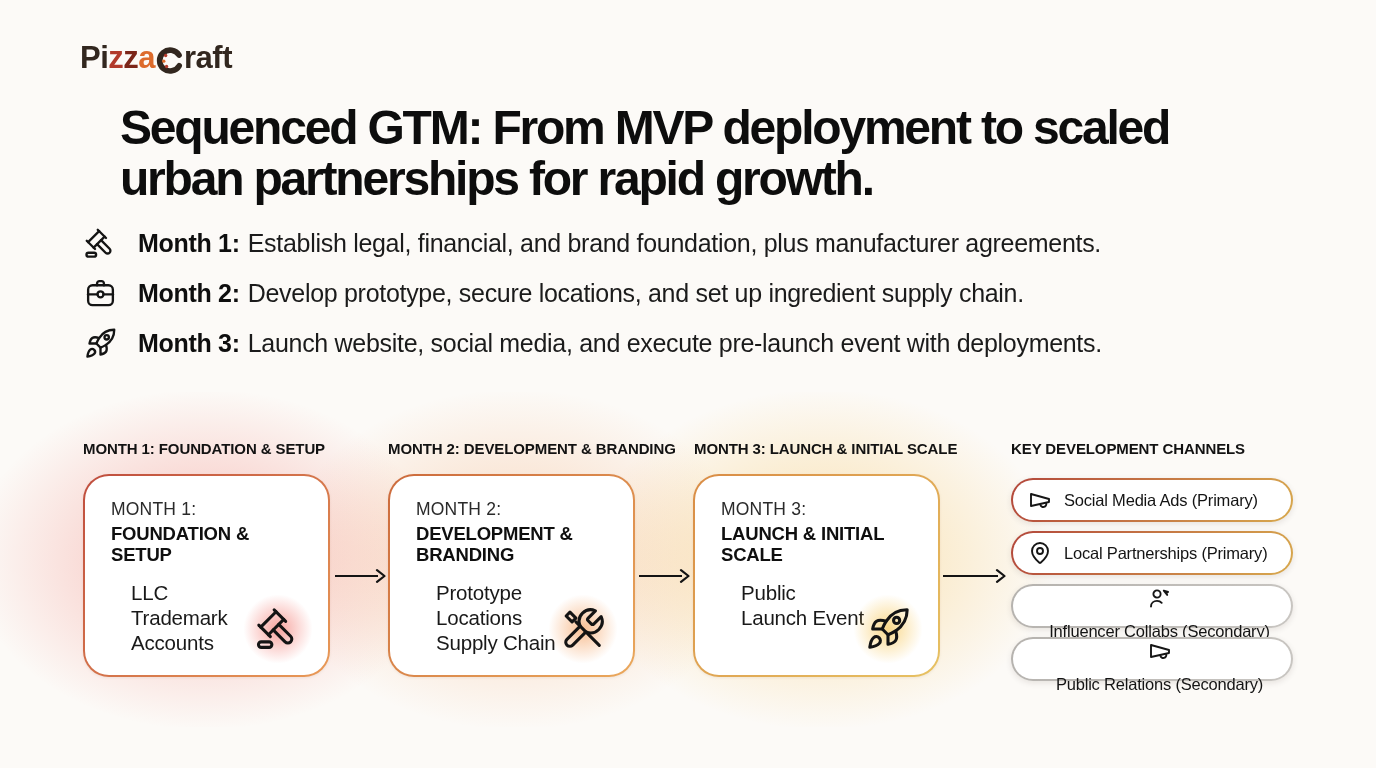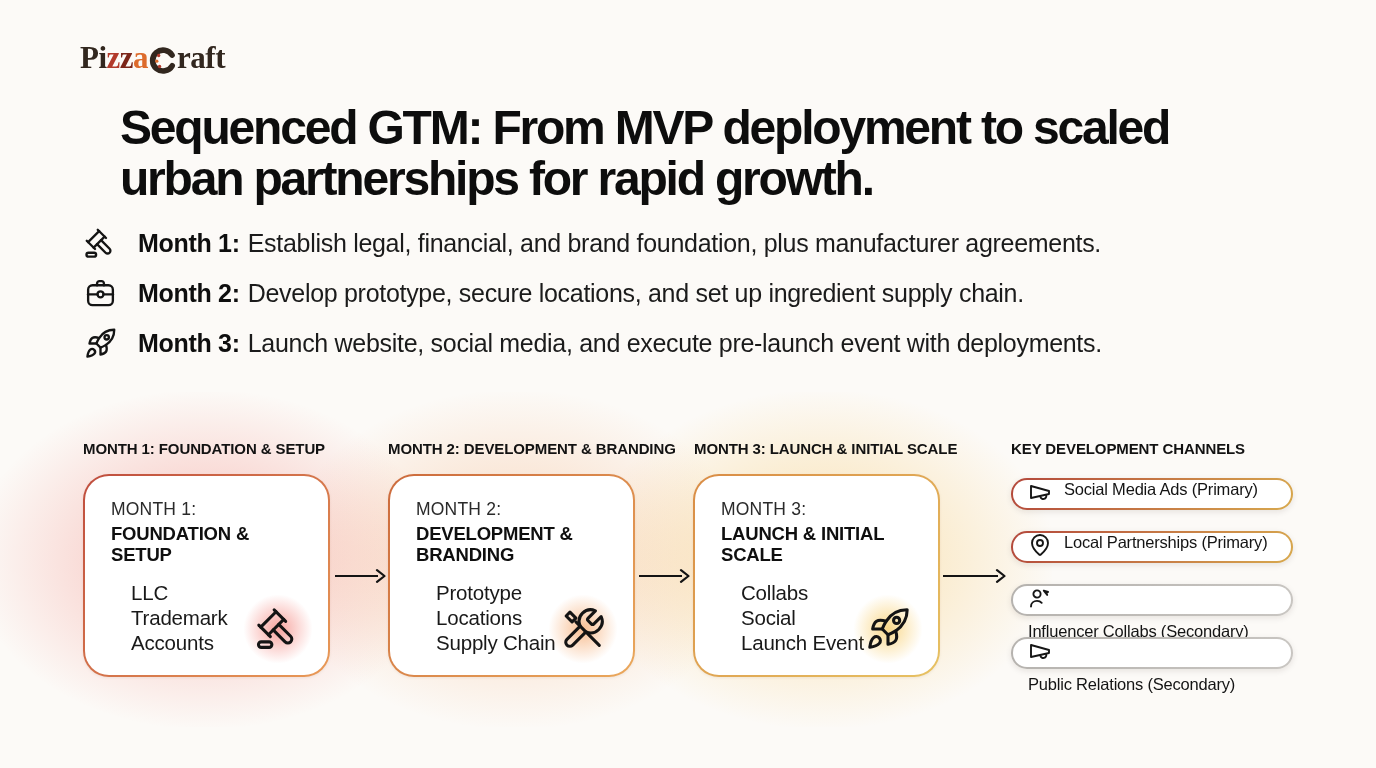--- a/index.html
+++ b/index.html
@@ -12,21 +12,21 @@
   .glow-1 { left:-25px; top:392px; width:460px; height:335px;
     background:radial-gradient(ellipse at center, rgba(238,88,78,.38) 0%, rgba(238,88,78,.14) 45%, rgba(238,88,78,0) 72%); }
   .glow-2 { left:285px; top:392px; width:460px; height:335px;
     background:radial-gradient(ellipse at center, rgba(240,138,62,.32) 0%, rgba(240,138,62,.12) 45%, rgba(240,138,62,0) 72%); }
   .glow-3 { left:592px; top:392px; width:460px; height:335px;
     background:radial-gradient(ellipse at center, rgba(245,186,66,.42) 0%, rgba(245,186,66,.16) 45%, rgba(245,186,66,0) 72%); }
 
   
   .logo { position:absolute; left:80px; top:40px; font-size:31px; font-weight:700;
     letter-spacing:-0.5px; display:flex; align-items:center; }
-  .lg { display:inline-block;font-family:Liberation Serif, serif; }
+  .lg { display:inline-block; }
   .s0,.s4 { color:#32271f; }
   .s1 { color:#b23a2b; }
   .s2 { color:#7c2619; }
   .s3 { color:#dd6b2c; }
   .logo-pizza { display:inline-flex; margin:0 1px; transform:translateY(2px); }
 
   
   .headline { position:absolute; left:80px; top:102px; width:1150px;
     font-size:48px; line-height:1.07; font-weight:700; letter-spacing:-2.2px;
     color:#0d0d0d;margin-left:40px; }
@@ -63,22 +63,22 @@
   .ig-red    { background:radial-gradient(closest-side, rgba(240,88,78,.55), rgba(240,88,78,0) 72%); }
   .ig-orange { background:radial-gradient(closest-side, rgba(242,138,58,.55), rgba(242,138,58,0) 72%); }
   .ig-gold   { background:radial-gradient(closest-side, rgba(246,190,60,.6), rgba(246,190,60,0) 72%); }
   .card-icon { position:absolute; left:13px; top:13px; width:46px; height:46px; color:#141414; }
   .card-icon svg { width:46px; height:46px; display:block; }
 
   
   .arrow { position:absolute; top:568px; }
 
   
-  .pill { position:absolute; left:1011px; width:282px; height:32px; border-radius:22px;
-    display:flex; gap:12px; padding-left:15px;
+  .pill { position:absolute; left:1011px; width:282px; height:44px; border-radius:22px;
+    display:flex; align-items:center; gap:12px; padding-left:15px;
     background:#ffffff; box-shadow:0 2px 6px rgba(40,20,10,.10); }
   .pill.primary { border:2px solid transparent;
     background:linear-gradient(#ffffff,#ffffff) padding-box,
                linear-gradient(120deg,#b3473b 0%,#d8a94e 100%) border-box; }
   .pill.secondary { border:2px solid transparent;
     background:linear-gradient(#ffffff,#ffffff) padding-box,
                linear-gradient(120deg,#b5b2ae 0%,#c9c6c2 100%) border-box;flex-direction:column; }
   .p-icon { width:24px; height:24px; flex:0 0 24px; color:#161616; }
   .p-icon svg { width:24px; height:24px; display:block; }
   .p-label { font-size:16.5px; color:#141414; letter-spacing:-0.2px; white-space:nowrap; }
@@ -199,22 +199,21 @@
           <path d="m8.3 8.3 12.2 12.2"></path>
         </svg>
       </span>
     </div>
   </section>
 
   <section class="stage-card card-3" style="left:693px">
     <div class="card-title1">MONTH 3:</div>
     <div class="card-title2">LAUNCH &amp; INITIAL SCALE</div>
     <div class="card-items">
-      <div class="item">Collabs</div>
-      <div class="item">Social</div>
+      <div class="item">Public</div>
       <div class="item">Launch Event</div>
     </div>
     <div class="card-icon-wrap">
       <div class="icon-glow ig-gold"></div>
       <span class="card-icon">
         <svg viewBox="0 0 24 24" fill="none" stroke="currentColor" stroke-width="1.6" stroke-linecap="round" stroke-linejoin="round">
           <path d="M4.5 16.5c-1.5 1.26-2 5-2 5s3.74-.5 5-2c.71-.84.7-2.13-.09-2.91a2.18 2.18 0 0 0-2.91-.09z"></path>
           <path d="m12 15-3-3a22 22 0 0 1 2-3.95A12.88 12.88 0 0 1 22 2c0 2.72-.78 7.5-6 11a22.35 22.35 0 0 1-4 2z"></path>
           <path d="M9 12H4s.55-3.03 2-4c1.62-1.08 5 0 5 0"></path>
           <path d="M12 15v5s3.03-.55 4-2c1.08-1.62 0-5 0-5"></path>

